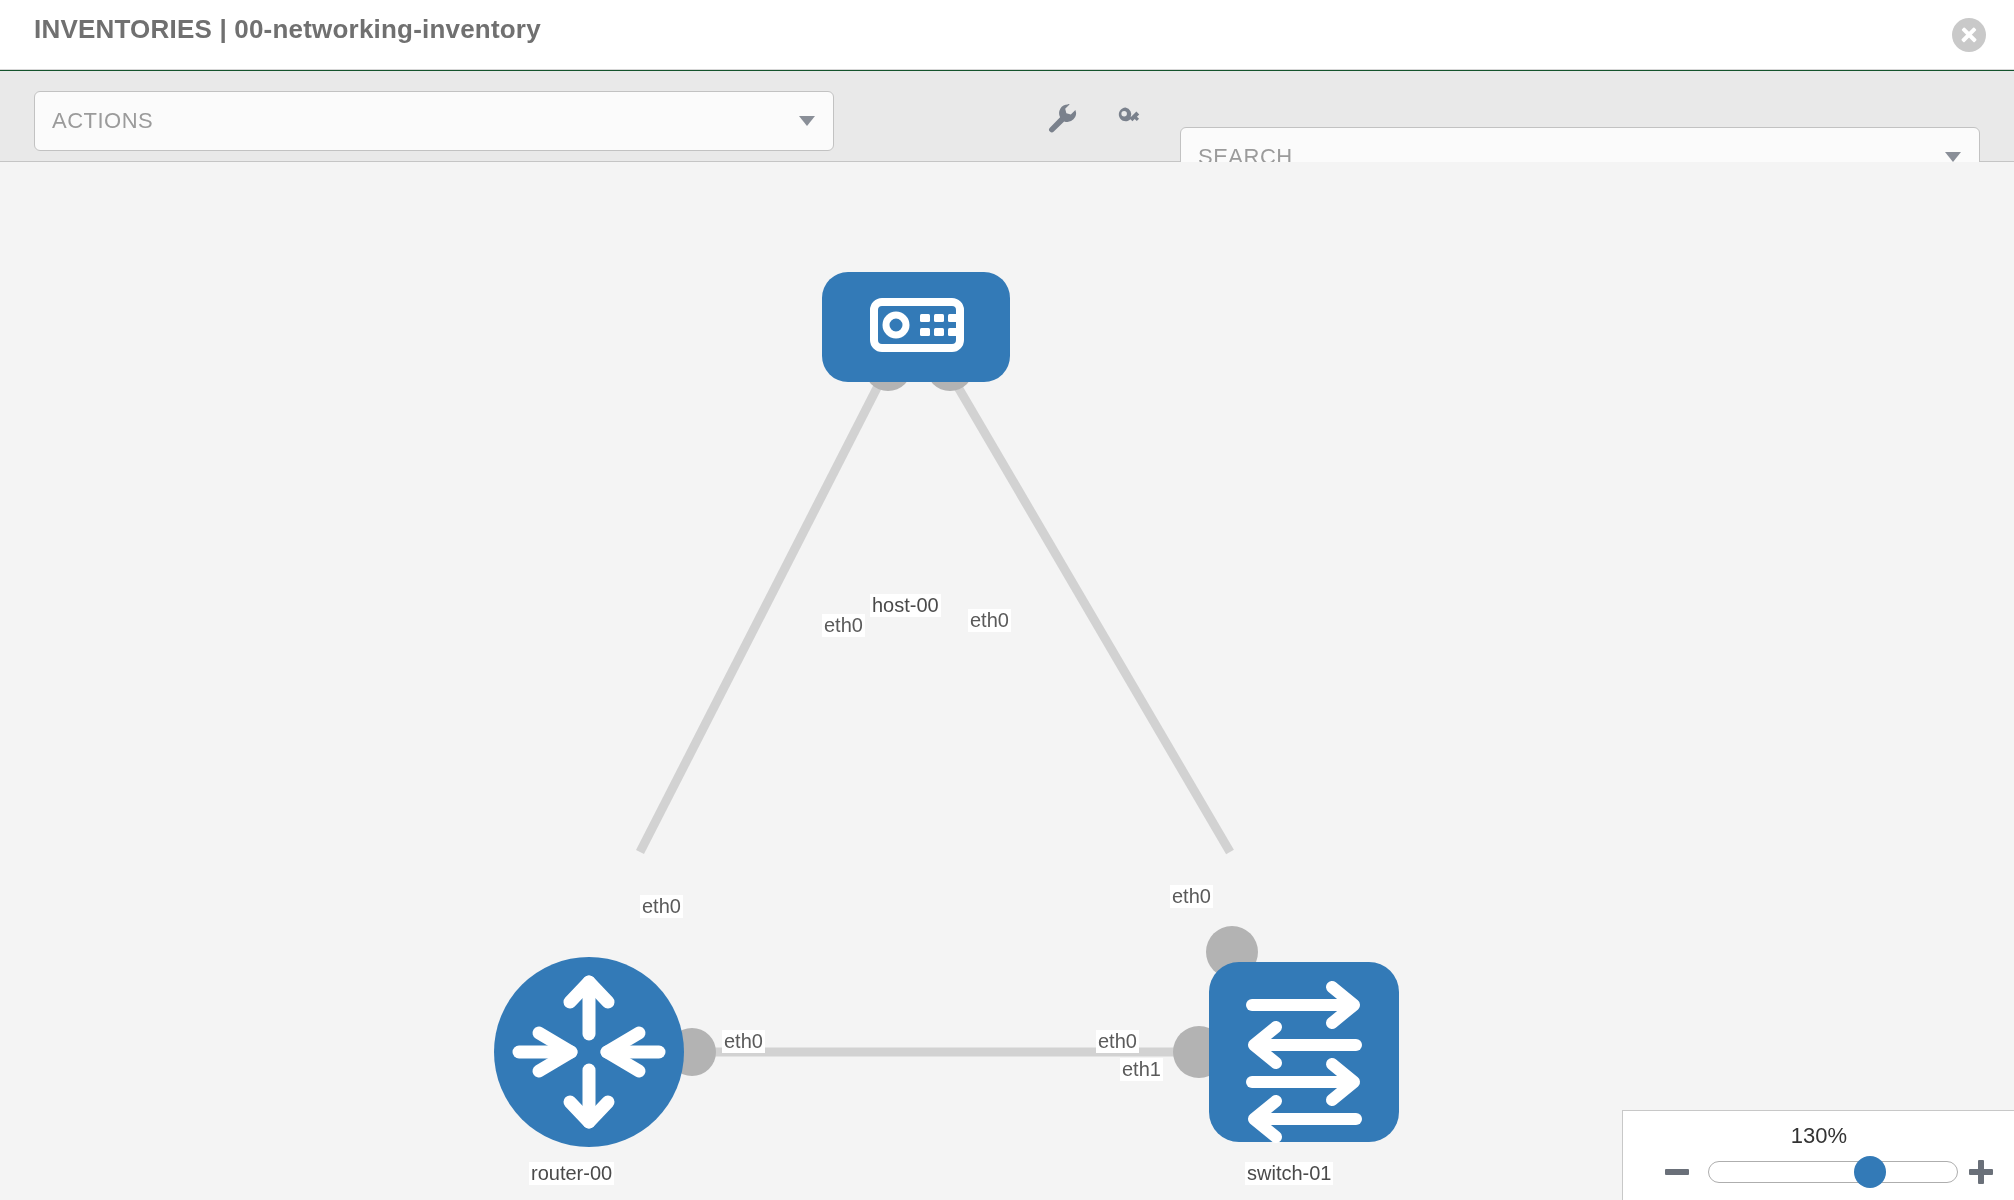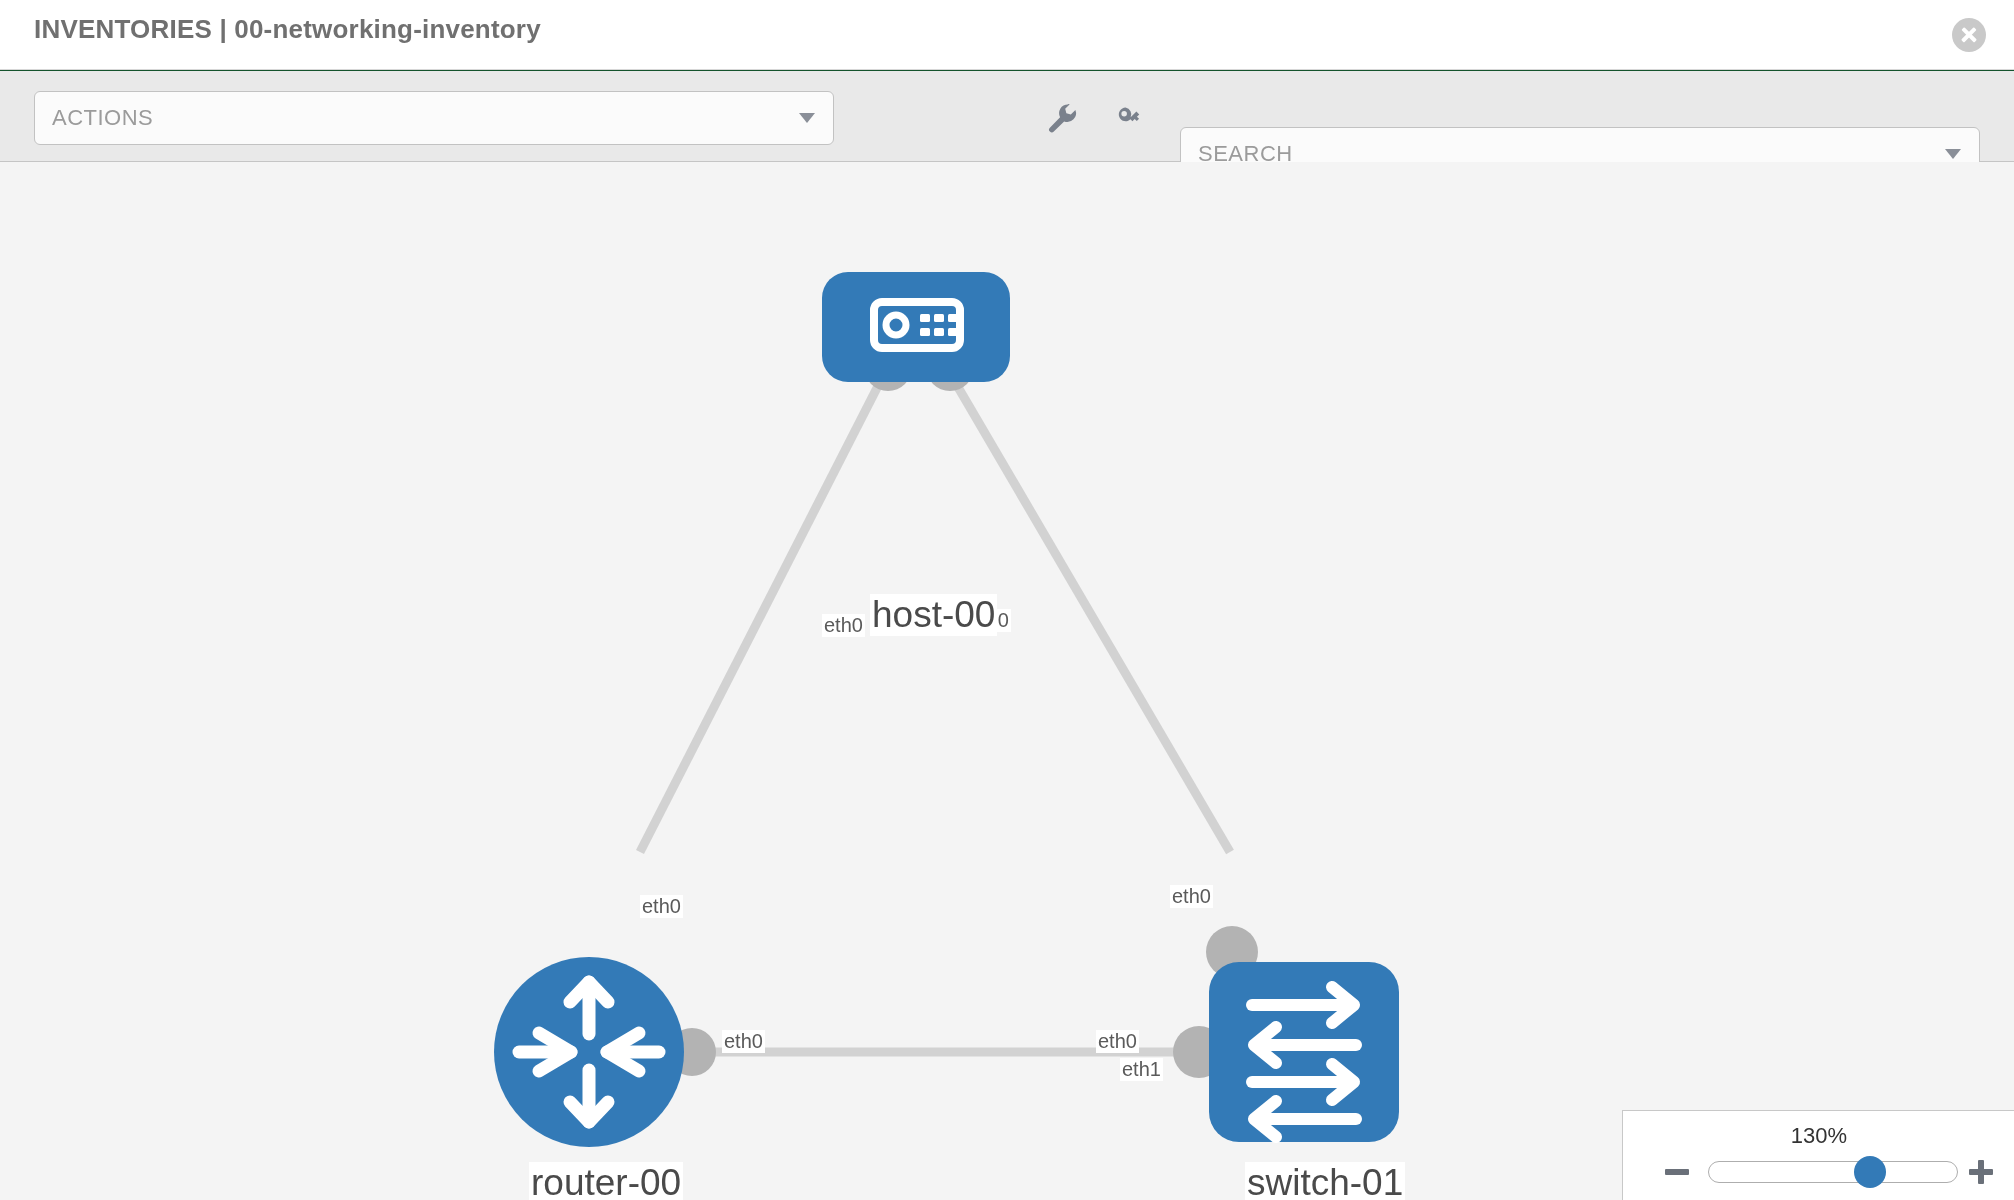--- a/index.html
+++ b/index.html
@@ -59,21 +59,21 @@
     position: absolute;
     left: 0; top: 71px;
     width: 2014px; height: 91px;
     background: #e9e9e9;
     border-bottom: 1px solid #c5c5c5;
   }
 
   .field {
     position: absolute;
     top: 20px;
-    height: 54px;
+    height: 60px;
     background: #fbfbfb;
     border: 1px solid #c2c2c2;
     border-radius: 6px;
   }
   .field-text {
     position: absolute;
     left: 17px; top: 50%;
     transform: translateY(-50%);
     font-size: 22px;
     color: #9b9b9b;
@@ -114,21 +114,21 @@
   }
   .canvas svg.topo {
     position: absolute;
     left: 0; top: 0;
     width: 2014px; height: 1038px;
   }
 
   
   .node-label {
     position: absolute;
-    font-size: 37px;
+    font-size: 20px;
     color: #4a4a4a;
     background: #ffffff;
     padding: 0 2px;
     white-space: nowrap;
     user-select: none;
   }
   .iface-label {
     position: absolute;
     font-size: 20px;
     color: #5a5a5a;

